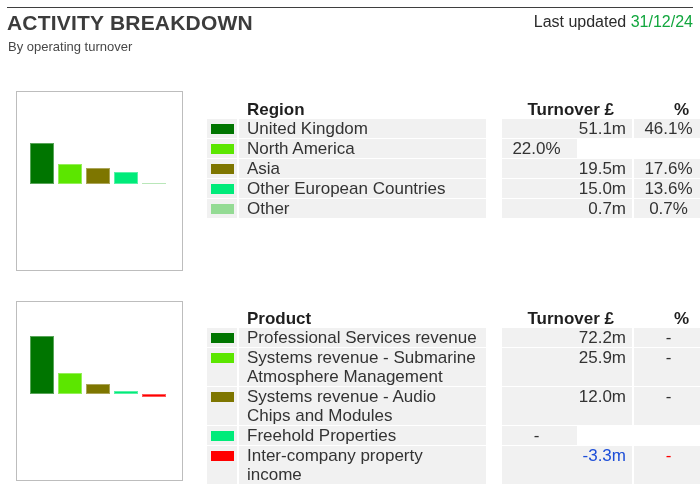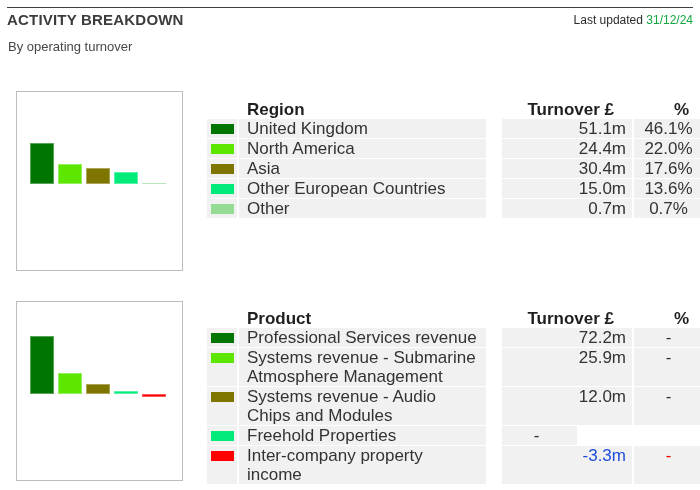--- a/index.html
+++ b/index.html
@@ -4,24 +4,24 @@
 <style>
   html,body{margin:0;padding:0;}
   body{
     width:700px;height:490px;position:relative;background:#ffffff;
     font-family:"Liberation Sans","DejaVu Sans",sans-serif;color:#333333;
     overflow:hidden;
   }
   .top-rule{position:absolute;left:7px;top:7px;width:686px;height:1px;background:#3f3f3f;}
   .page-title{
     position:absolute;left:7px;top:11px;margin:0;
-    font-size:15px;font-weight:bold;color:#3c3c3c;letter-spacing:.2px;
+    font-size:21px;font-weight:bold;color:#3c3c3c;letter-spacing:.2px;
   }
   .page-subtitle{position:absolute;left:8px;top:39px;font-size:13px;color:#474747;}
-  .updated{position:absolute;right:7px;top:13px;font-size:12px;color:#2b2b2b;white-space:nowrap;}
+  .updated{position:absolute;right:7px;top:13px;font-size:16px;color:#2b2b2b;white-space:nowrap;}
 
   .chart-box{
     position:absolute;left:16px;width:167px;height:180px;
     border:1px solid #bdbdbd;background:#ffffff;box-sizing:border-box;
   }
   .bar{position:absolute;box-shadow:inset 0 0 0 1px rgba(255,255,255,0.35);}
 
   .tbl{position:absolute;left:207px;width:541px;font-size:17px;}
   .thead{display:flex;height:18px;line-height:18px;font-weight:bold;color:#1f1f1f;}
   .thead > div{box-sizing:border-box;}
@@ -77,29 +77,28 @@
       </div>
     <div class="cell lbl">United Kingdom</div>
     <div class="cell val">51.1m</div>
     <div class="cell pct">46.1%</div>
   </div>
   <div class="row">
     <div class="cell sw">
         <span class="swatch" style="background-color: rgb(92, 230, 0);"></span>
       </div>
     <div class="cell lbl">North America</div>
-    <div class="cell val">24.4m</div>
     <div class="cell pct">22.0%</div>
   </div>
   <div class="row">
     <div class="cell sw">
         <span class="swatch" style="background-color: rgb(126, 118, 0);"></span>
       </div>
     <div class="cell lbl">Asia</div>
-    <div class="cell val">30.4m</div>
+    <div class="cell val">19.5m</div>
     <div class="cell pct">17.6%</div>
   </div>
   <div class="row">
     <div class="cell sw">
         <span class="swatch" style="background-color: rgb(0, 235, 122);"></span>
       </div>
     <div class="cell lbl">Other European Countries</div>
     <div class="cell val">15.0m</div>
     <div class="cell pct">13.6%</div>
   </div>

